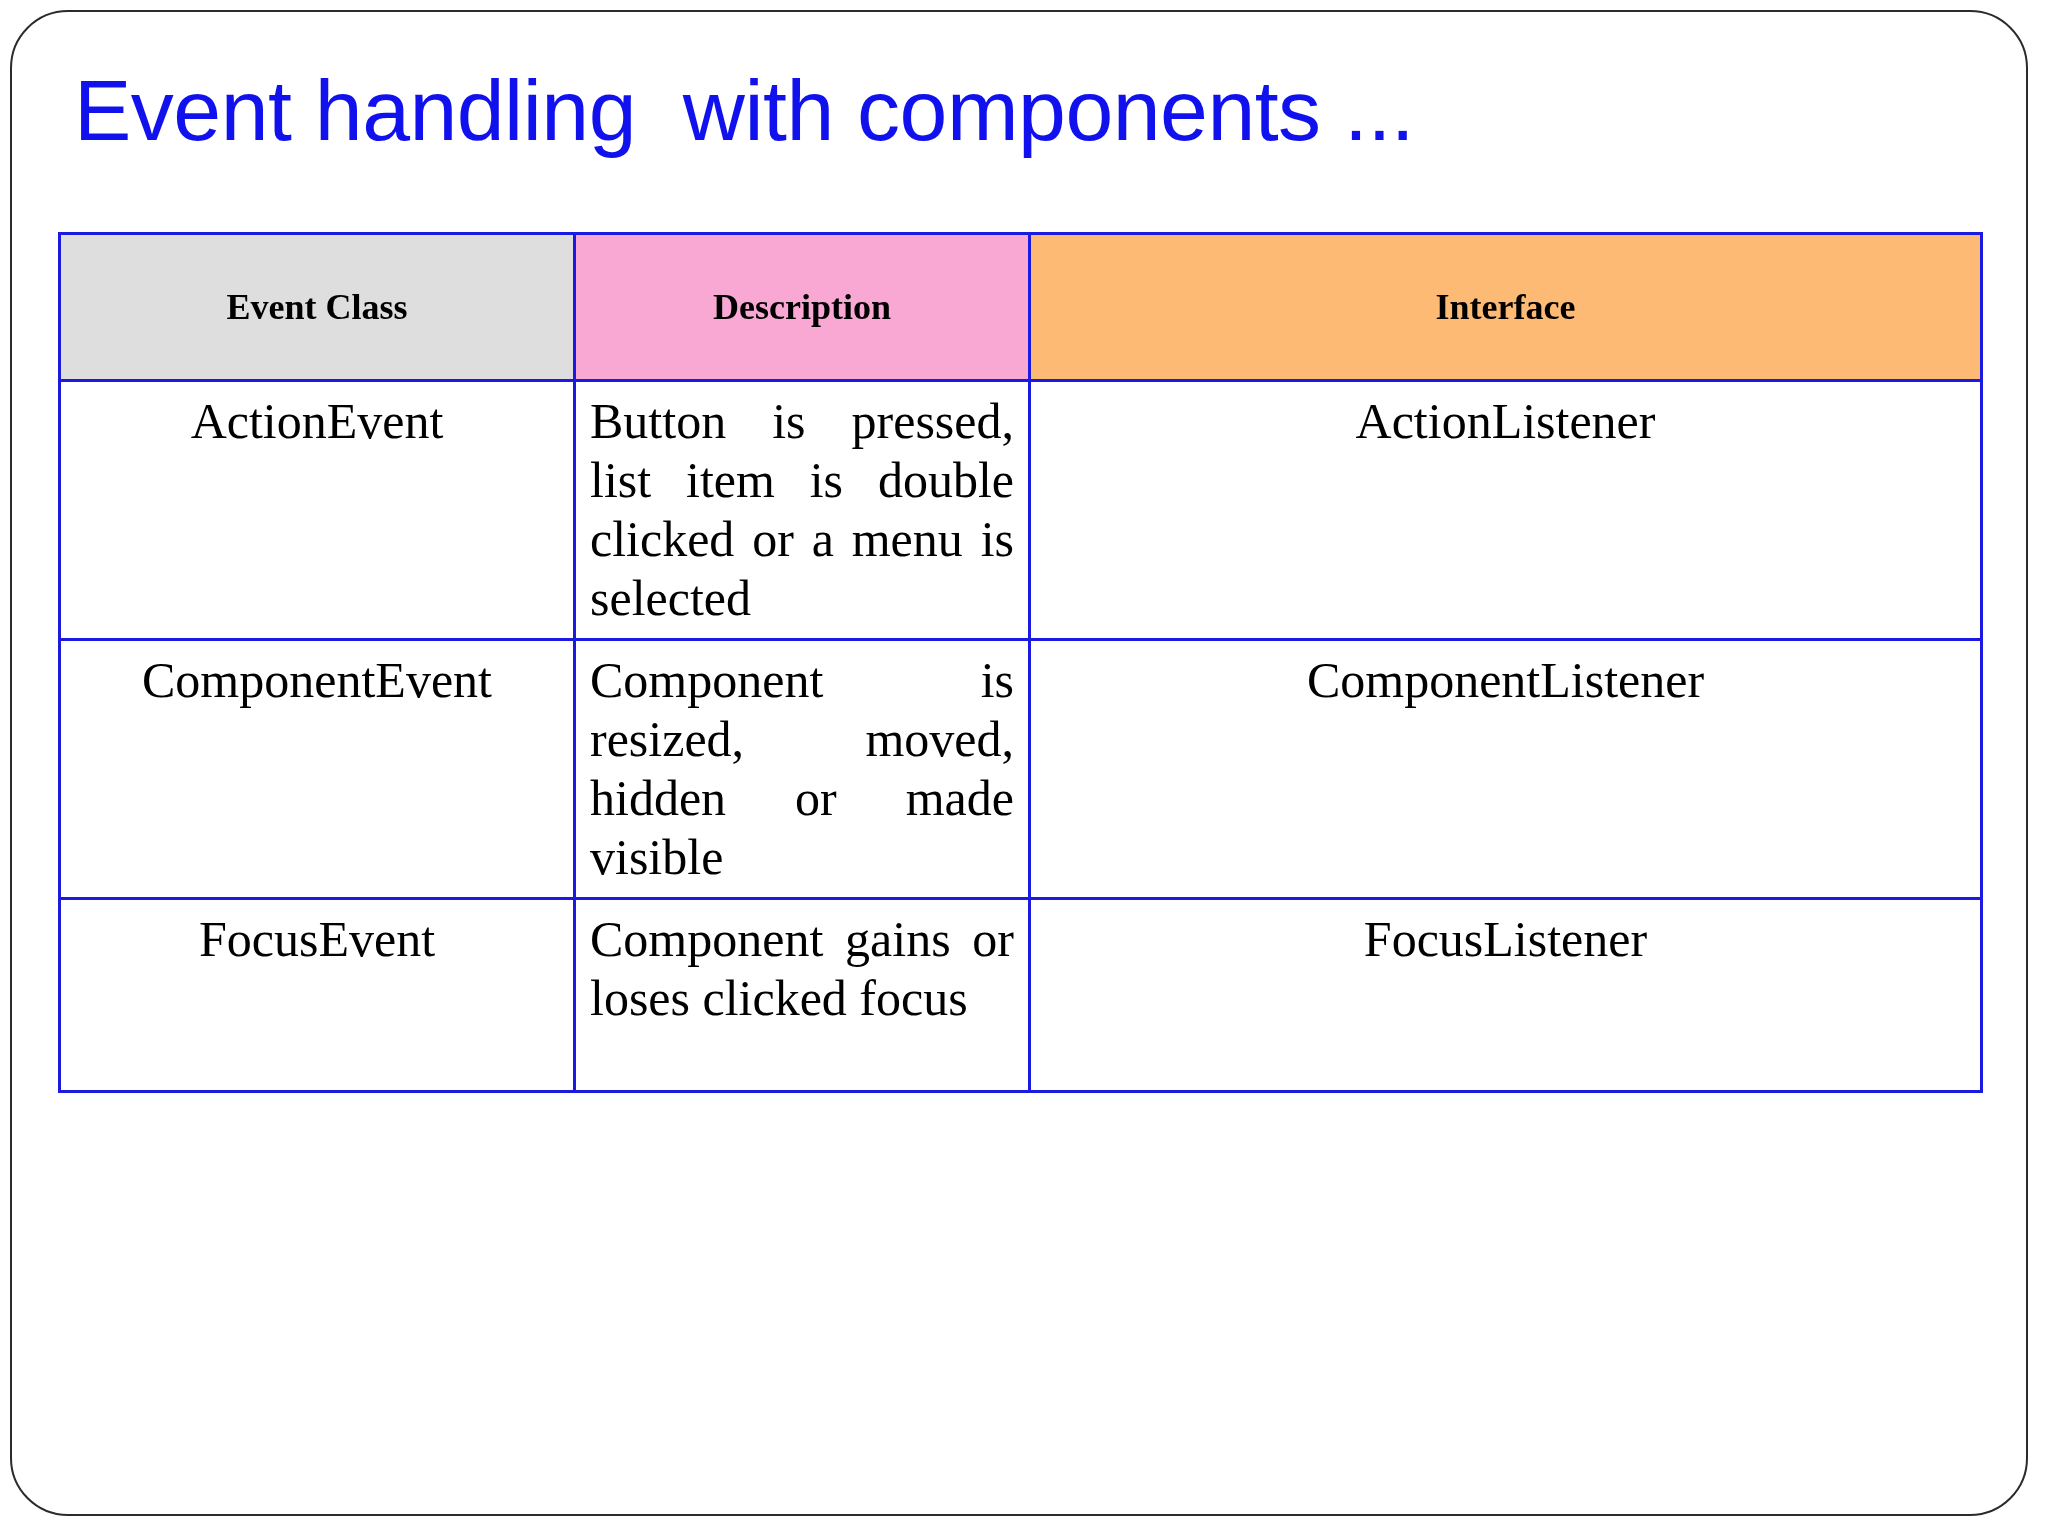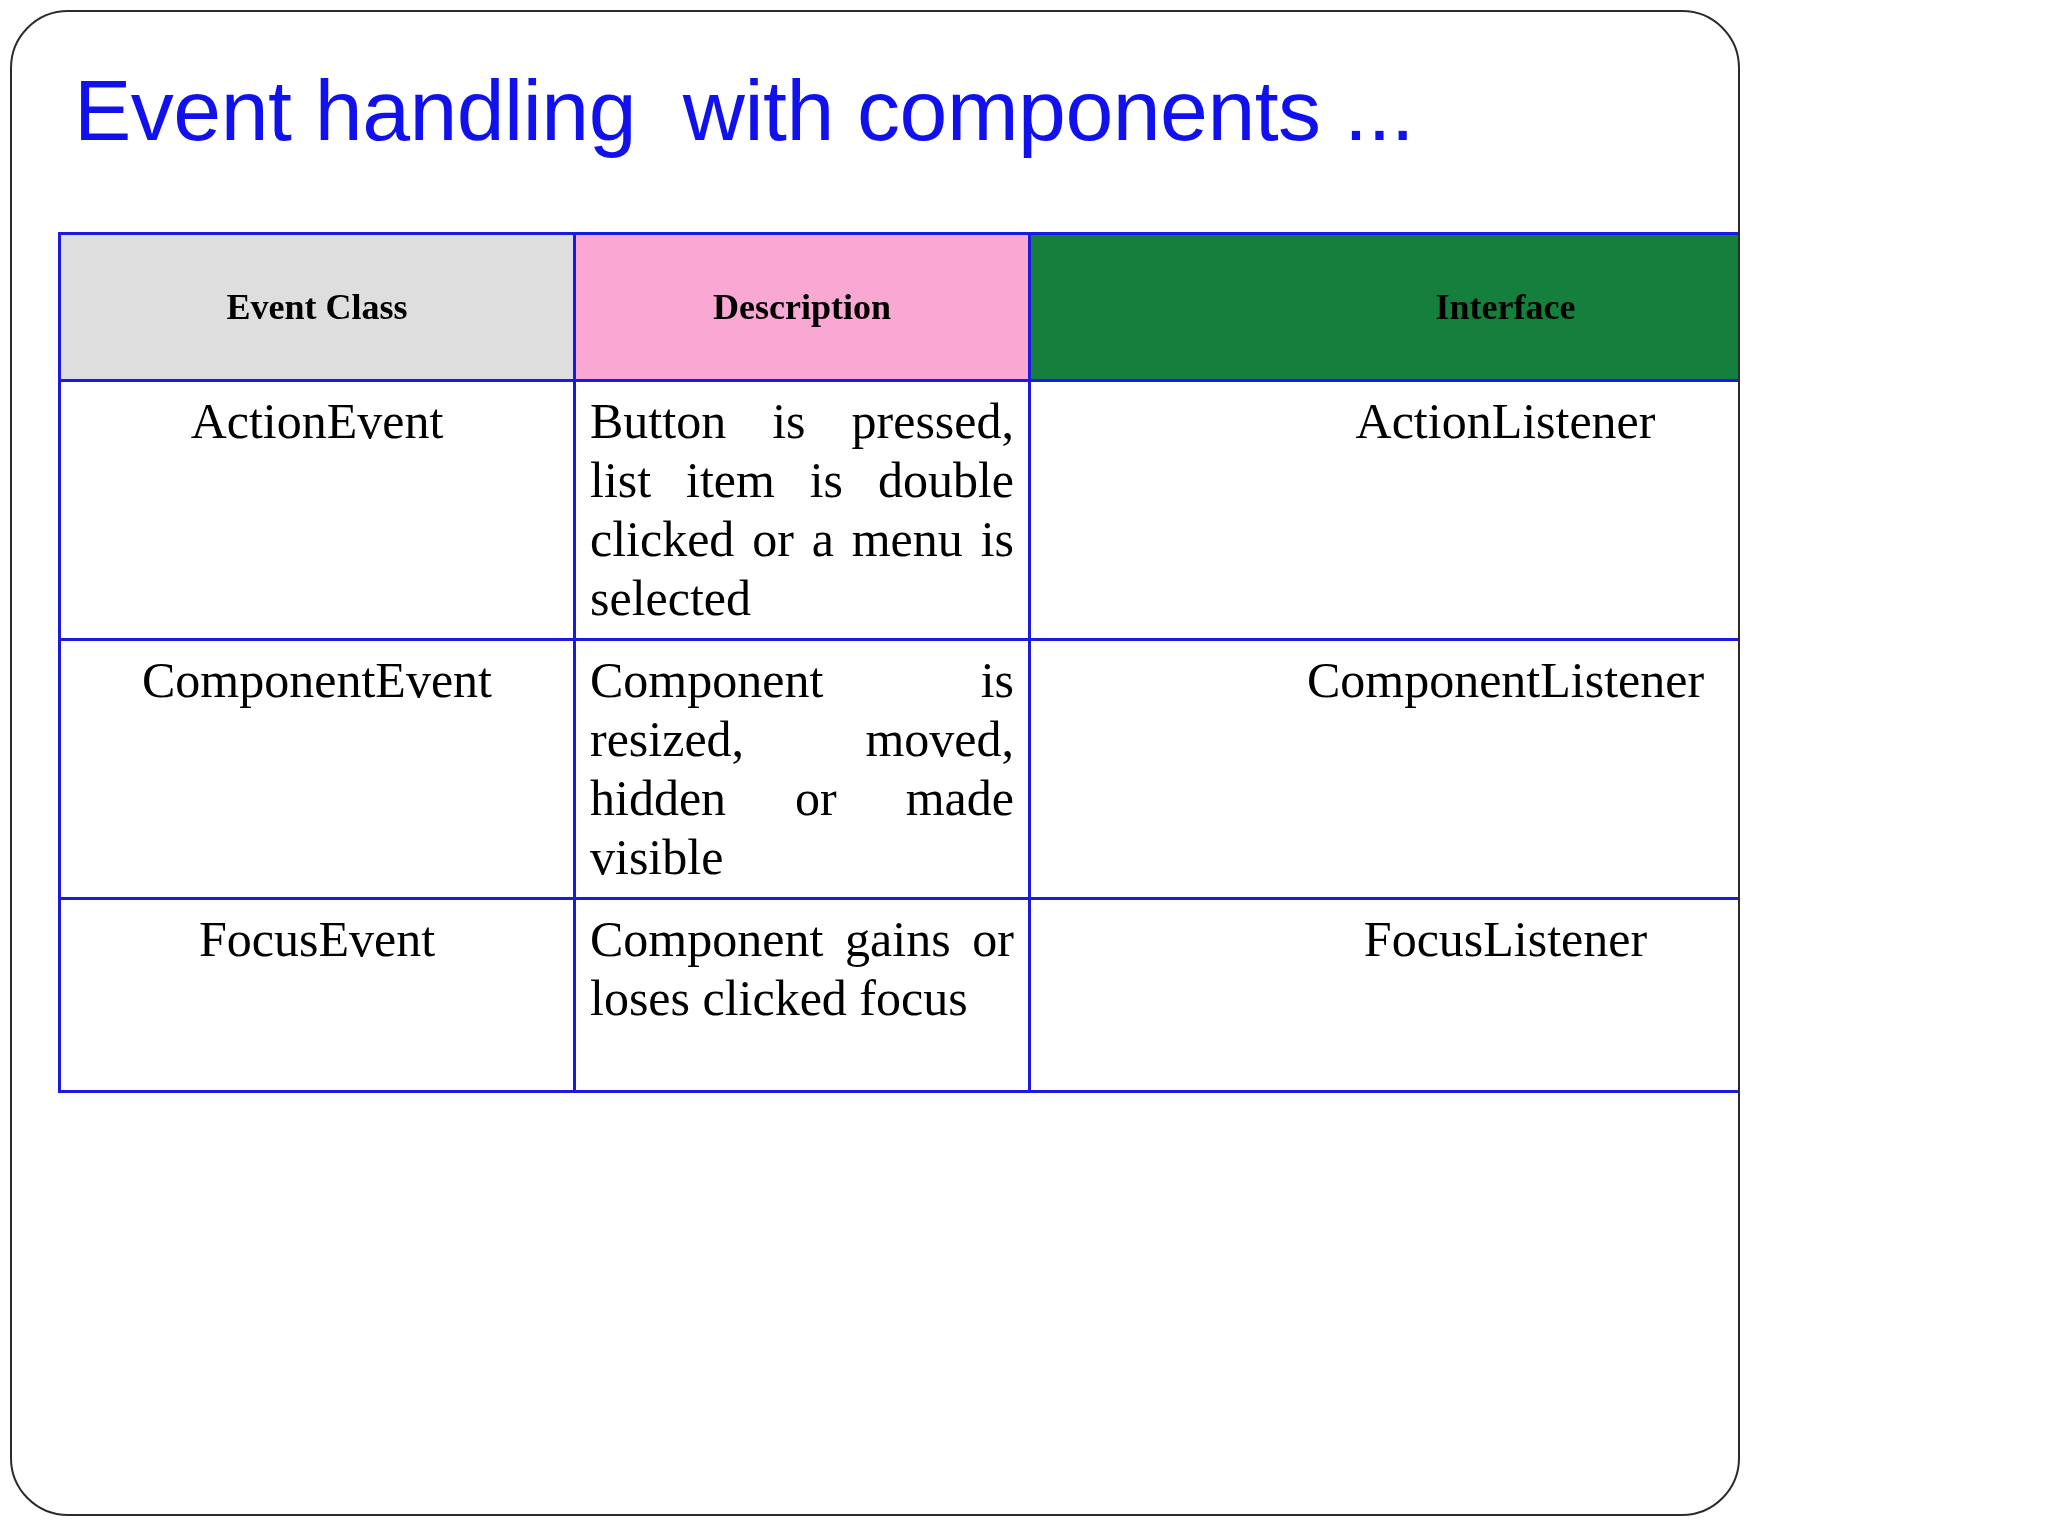--- a/index.html
+++ b/index.html
@@ -12,21 +12,21 @@
     width: 2048px;
     height: 1536px;
     overflow: hidden;
     font-family: "Liberation Serif", serif;
   }
 
   .slide {
     position: absolute;
     left: 10px;
     top: 10px;
-    width: 1730px;
+    width: 2018px;
     height: 1506px;
     box-sizing: border-box;
     background: #ffffff;
     border: 2px solid #2b2b2b;
     border-radius: 58px;
     overflow: hidden;
   }
 
   .slide-title {
     position: absolute;
@@ -112,21 +112,21 @@
     <table class="event-table">
       <colgroup>
         <col class="c-class">
         <col class="c-desc">
         <col class="c-iface">
       </colgroup>
       <thead>
         <tr>
           <th style="border-color: rgb(26, 26, 224); background: rgb(222, 222, 222);">Event Class</th>
           <th style="border-color: rgb(26, 26, 224); background: #f9a8d4;">Description</th>
-          <th style="border-color: rgb(26, 26, 224); background: #15803d;">Interface</th>
+          <th style="border-color: rgb(26, 26, 224); background: #fdba74;">Interface</th>
         </tr>
       </thead>
       <tbody>
         <tr class="r-action">
           <td class="cell-class" style="border-color: rgb(26, 26, 224);">ActionEvent</td>
           <td class="cell-desc" style="border-color: rgb(26, 26, 224);">Button is pressed, list item is double clicked or a menu is selected</td>
           <td class="cell-iface" style="border-color: rgb(26, 26, 224);">ActionListener</td>
         </tr>
         <tr class="r-component">
           <td class="cell-class" style="border-color: rgb(26, 26, 224); margin-top: 17px;">ComponentEvent</td>

